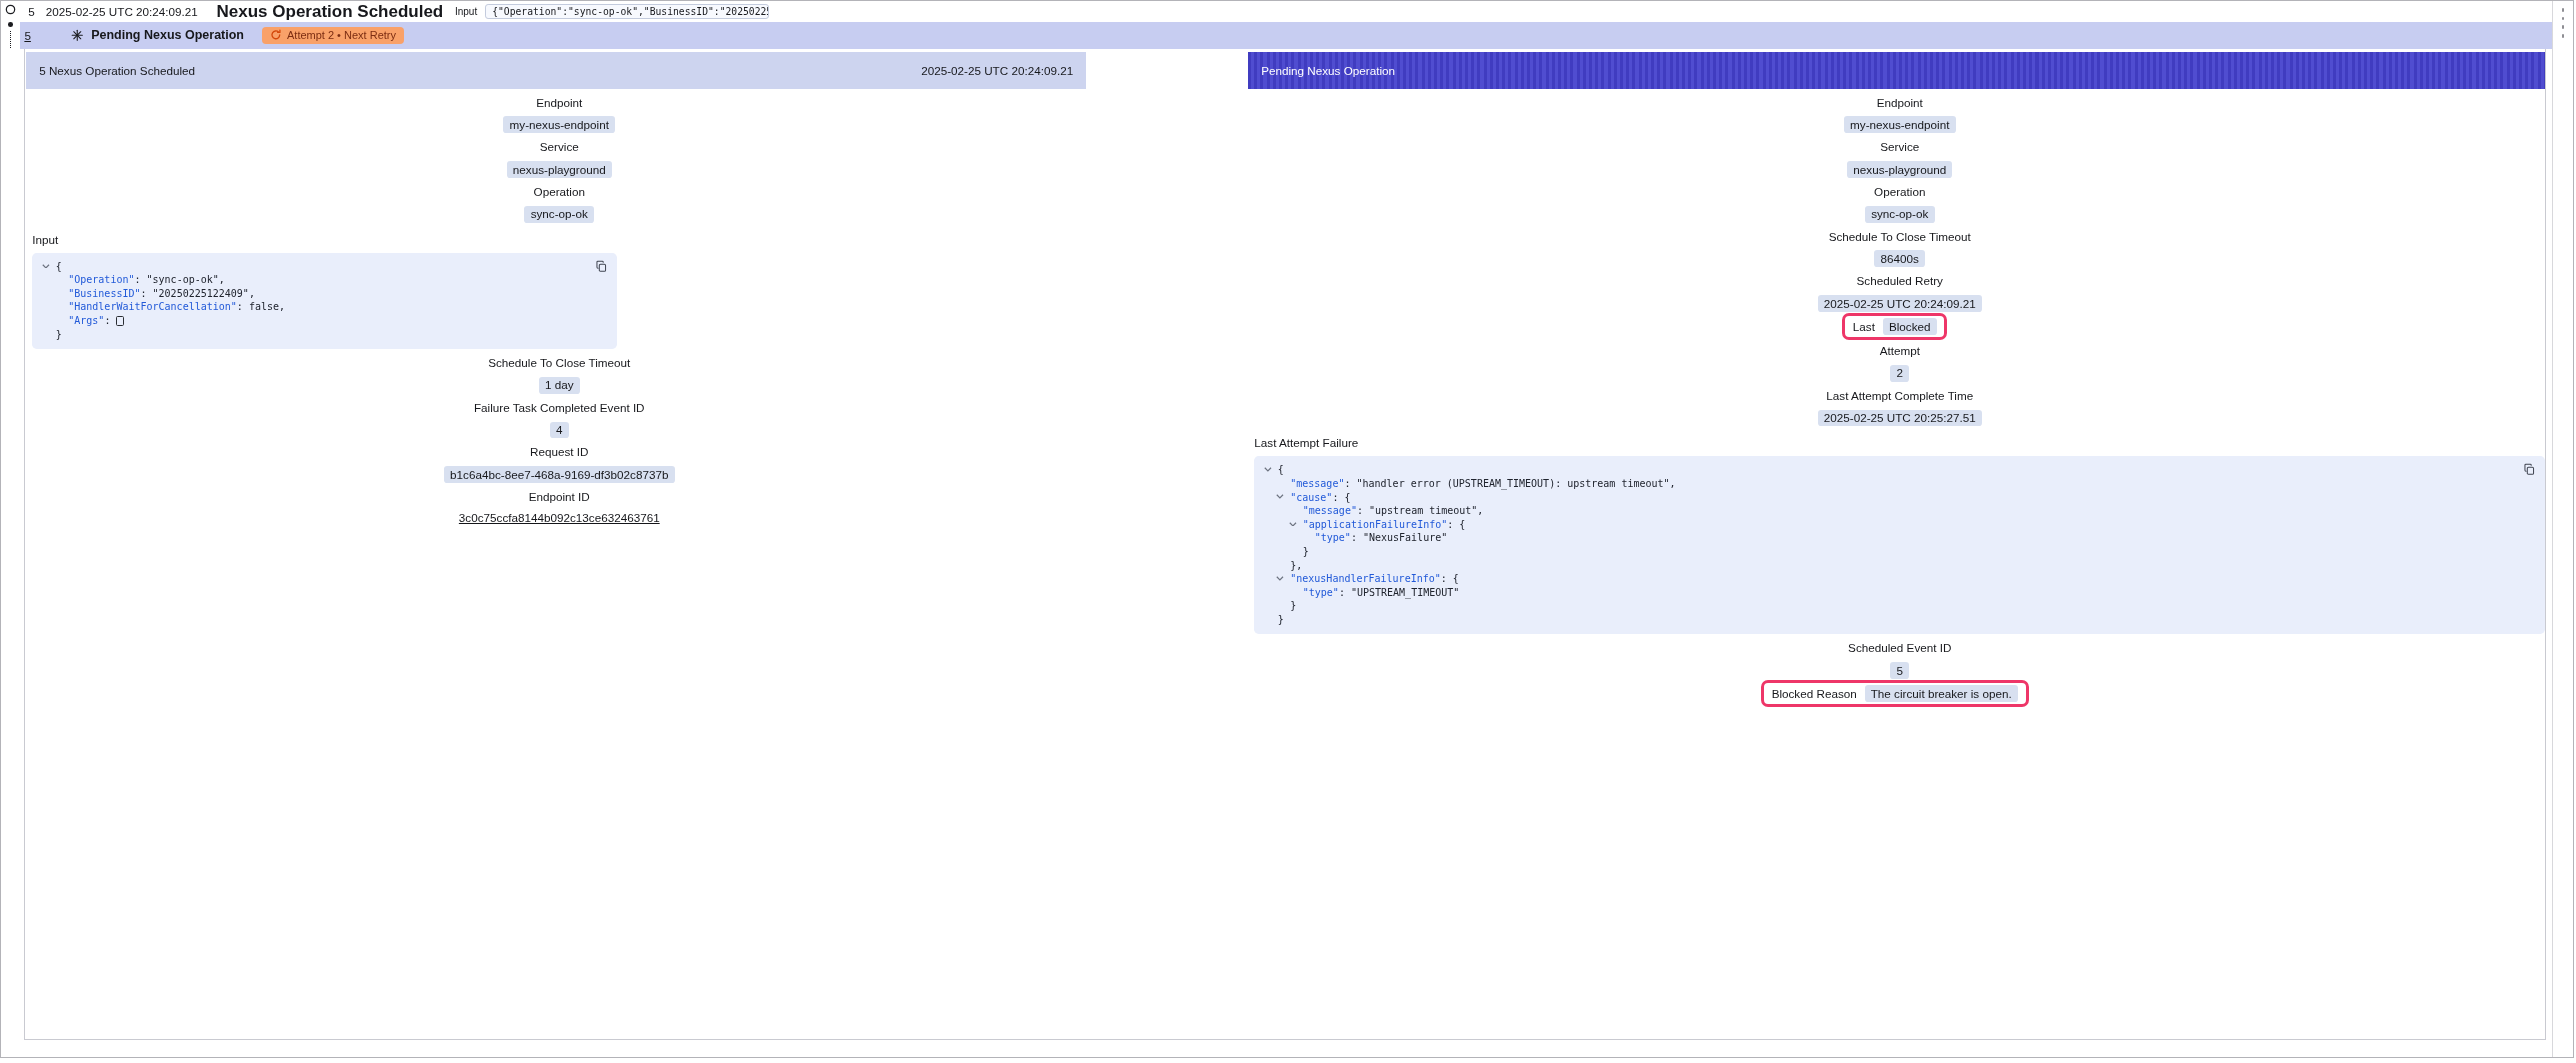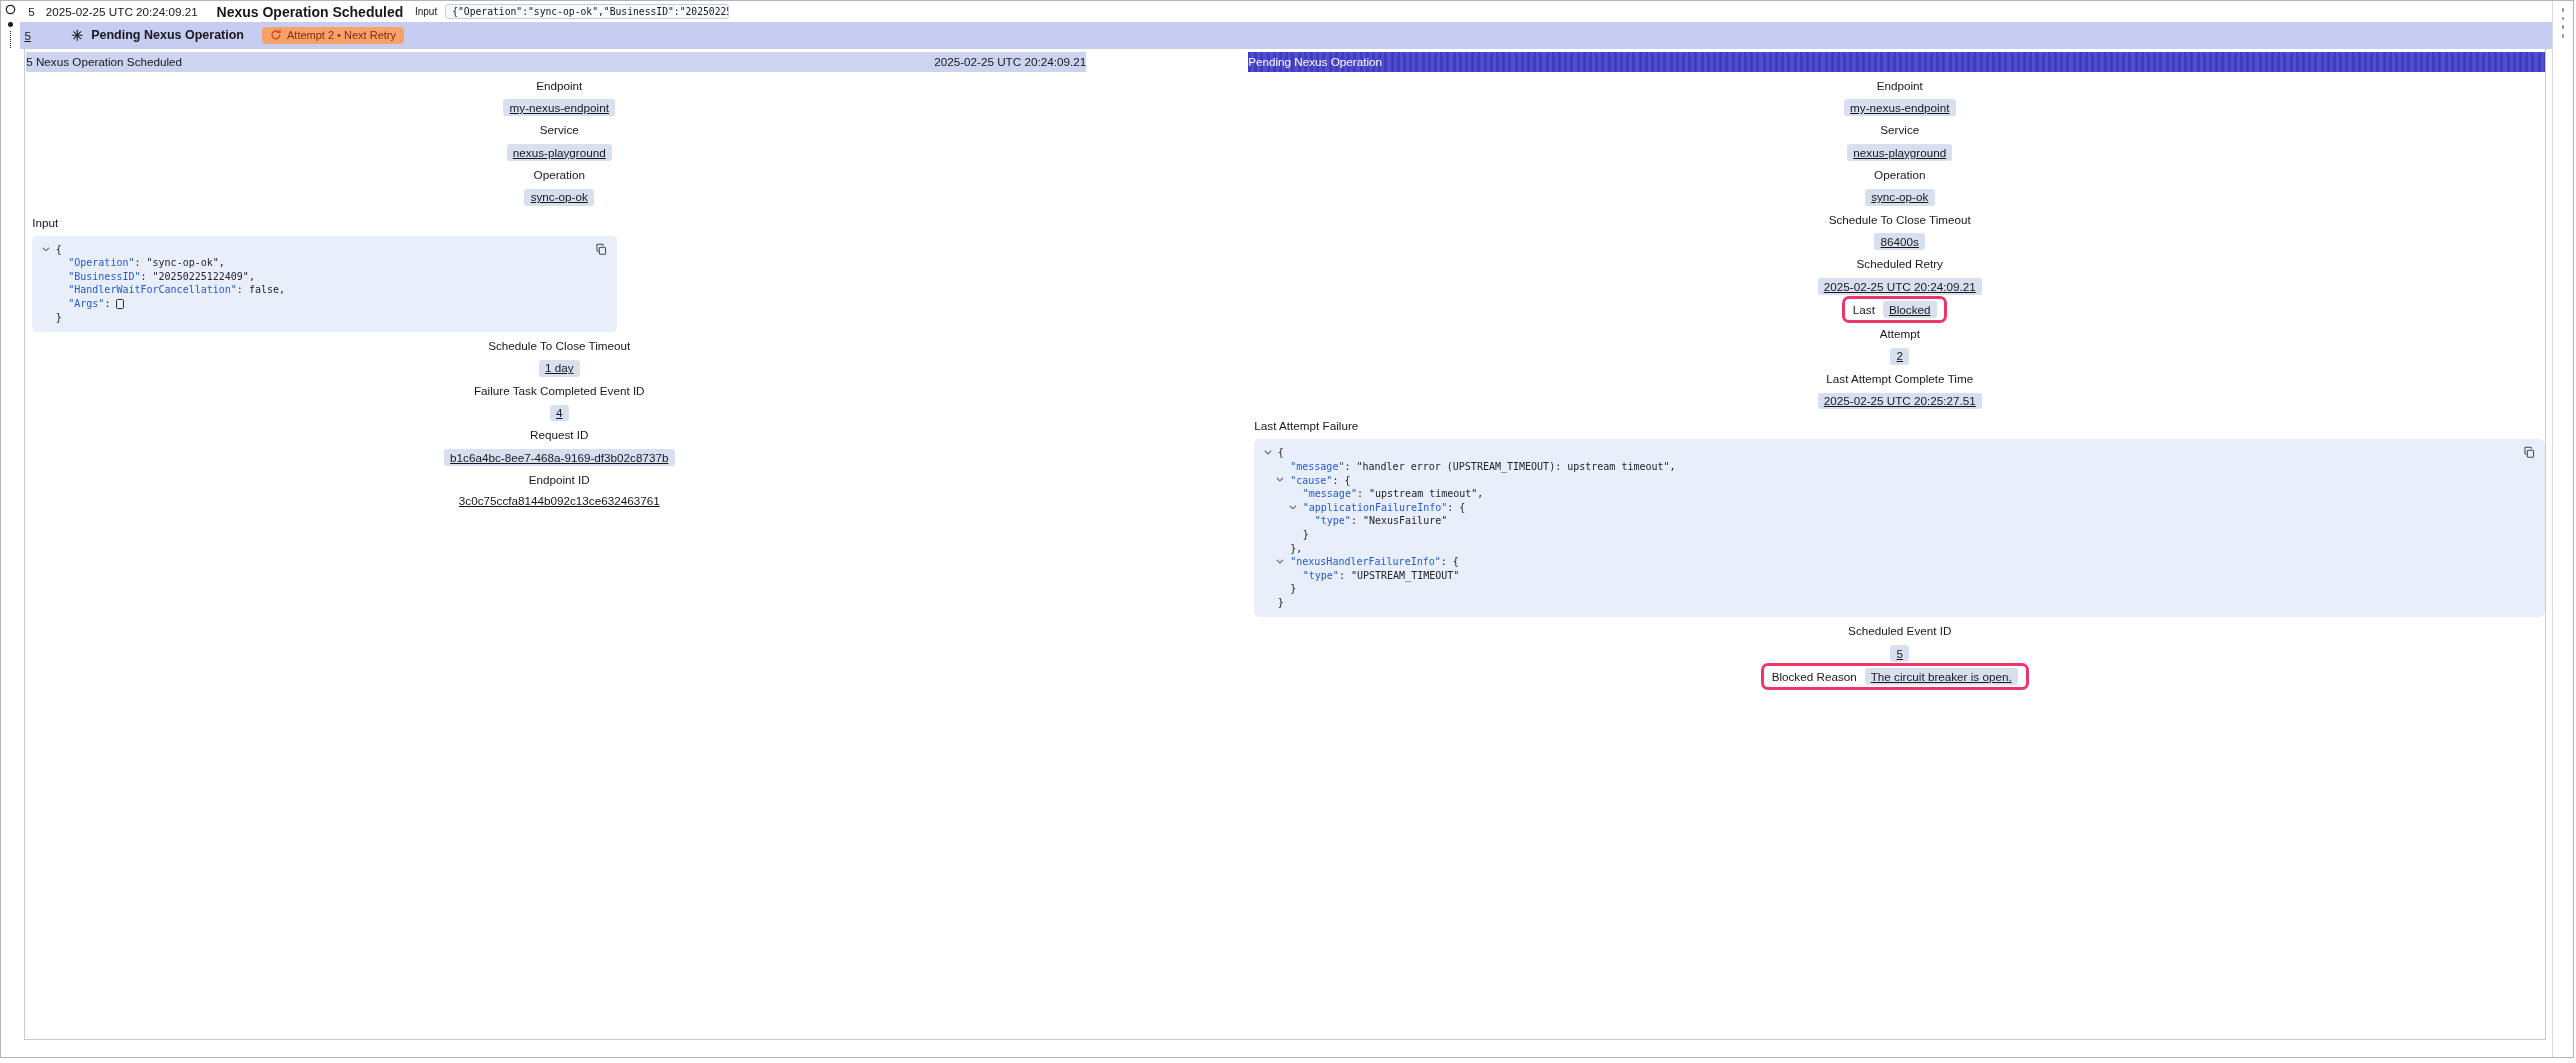--- a/index.html
+++ b/index.html
@@ -27,21 +27,21 @@
 
   
   .rail-right { width:21px; flex:0 0 21px; border-left:0.8px solid #d8d8dc; padding-top:7px; display:flex; flex-direction:column; align-items:center; gap:4.7px; }
   .rail-dot { width:2.3px; height:3.9px; border-radius:1.6px; background:#8e8e93; }
 
   
   .row1 { height:21px; display:flex; align-items:center; padding-left:8.6px; }
   .eid { font-size:11.7px; color:#17181c; cursor:pointer; }
   .row1 .eid { text-decoration:none; }
   .r1-ts { margin-left:11px; font-size:11.7px; }
-  .r1-title { margin-left:18.7px; font-size:14px; font-weight:700; }
+  .r1-title { margin-left:18.7px; font-size:17px; font-weight:700; }
   .r1-input-label { margin-left:11.7px; font-size:10px; }
   .r1-chip {
     margin-left:7.8px;
     font-family:"DejaVu Sans Mono", monospace;
     font-size:9.7px;
     background:#f7f9fe;
     border:0.8px solid #c3cbdd;
     border-radius:3.1px;
     padding:0.8px 6.2px 1.6px;
     max-width:284px;
@@ -69,31 +69,31 @@
     border-right:0.8px solid #c9cad1;
     border-bottom:0.8px solid #c9cad1;
     background:#fff;
     display:flex;
     gap:162px;
     padding:3.1px 0 0 0.8px;
   }
   .col-left  { width:1060px; flex:0 0 1060px; }
   .col-right { width:1297px; flex:0 0 1297px; }
 
-  .panel-header { height:20px; display:flex; align-items:center; padding:0 0; font-size:11.7px; }
+  .panel-header { height:37px; display:flex; align-items:center; padding:0 13px; font-size:11.7px; }
   .panel-header.left { background:var(--event-header-bg); justify-content:space-between; }
   .panel-header.right {
     color:#ffffff;
     background:repeating-linear-gradient(90deg, var(--pending-header-bg) 0px 3.1px, var(--pending-header-stripe) 3.1px 6.2px);
     justify-content:flex-start;
   }
 
   .field-row { display:flex; align-items:center; gap:7.8px; margin:7px 0 7px 6.2px; min-height:18px; font-size:11.7px;flex-direction:column; }
   .field-label { color:#17181c; }
-  .value-badge { background:var(--value-badge-bg); border-radius:3.1px; padding:1.6px 6.2px 2.3px; font-size:11.7px; white-space:nowrap;text-decoration:underline; }
+  .value-badge { background:var(--value-badge-bg); border-radius:3.1px; padding:1.6px 6.2px 2.3px; font-size:11.7px; white-space:nowrap; }
   .field-link { color:#15161a; text-decoration:underline; cursor:pointer; font-size:11.7px; }
 
   .section-label { margin:10px 0 7px 6.2px; font-size:11.7px; }
 
   .code-block {
     position:relative;
     background:var(--code-bg);
     border-radius:4.7px;
     padding:7px 9.4px 7.8px;
     margin-left:6.2px;

